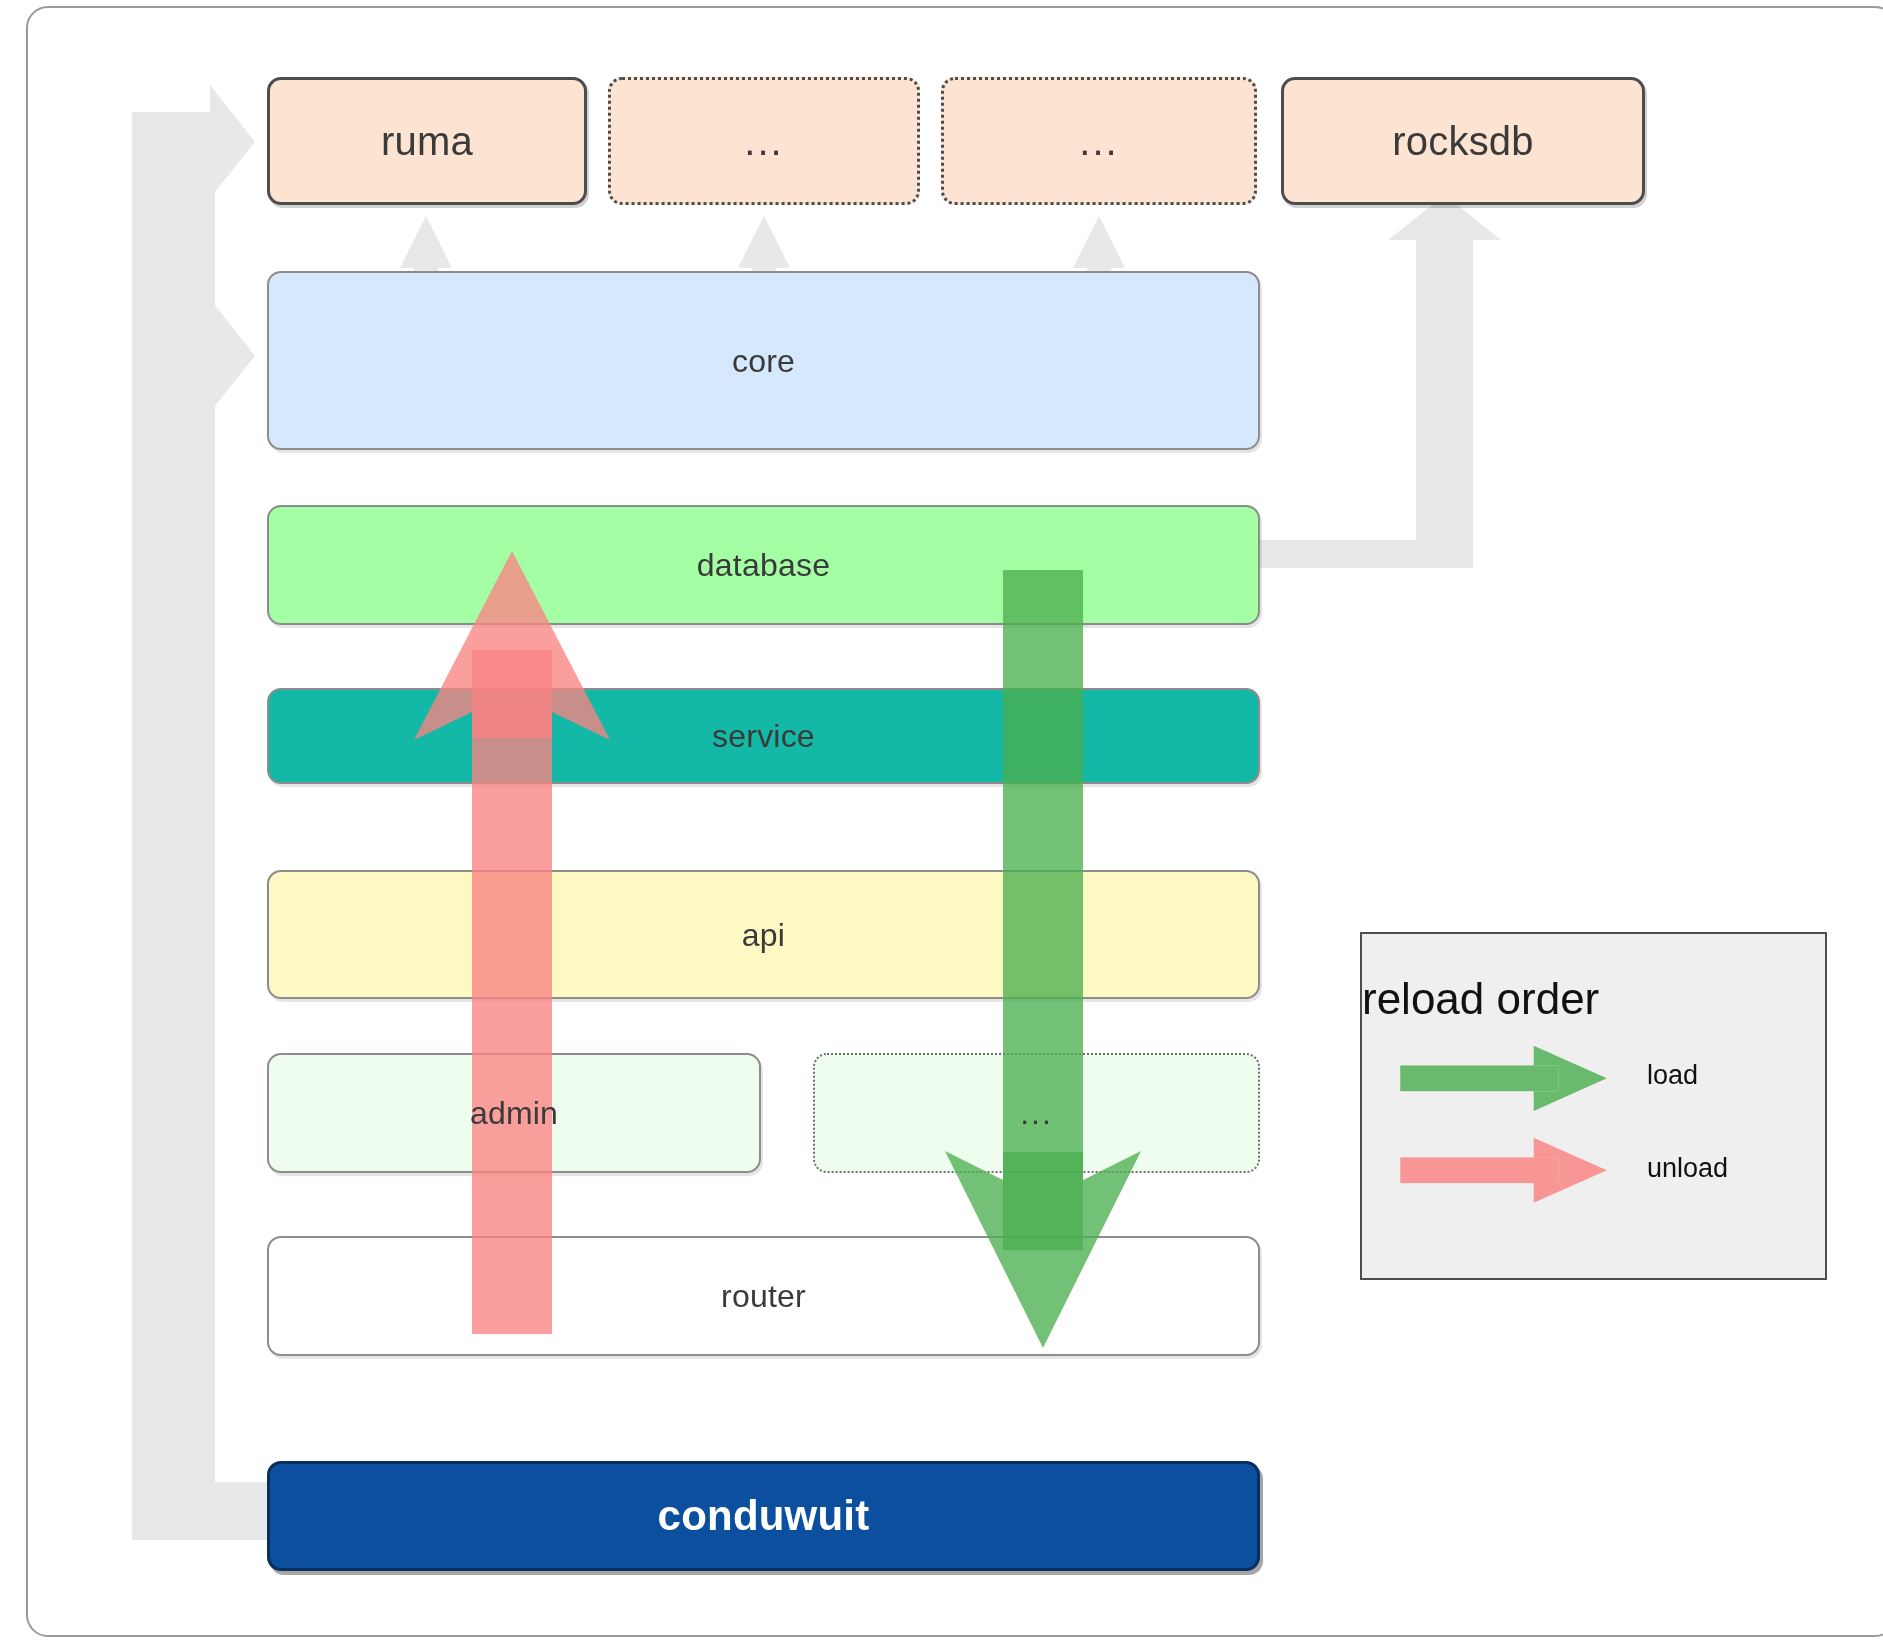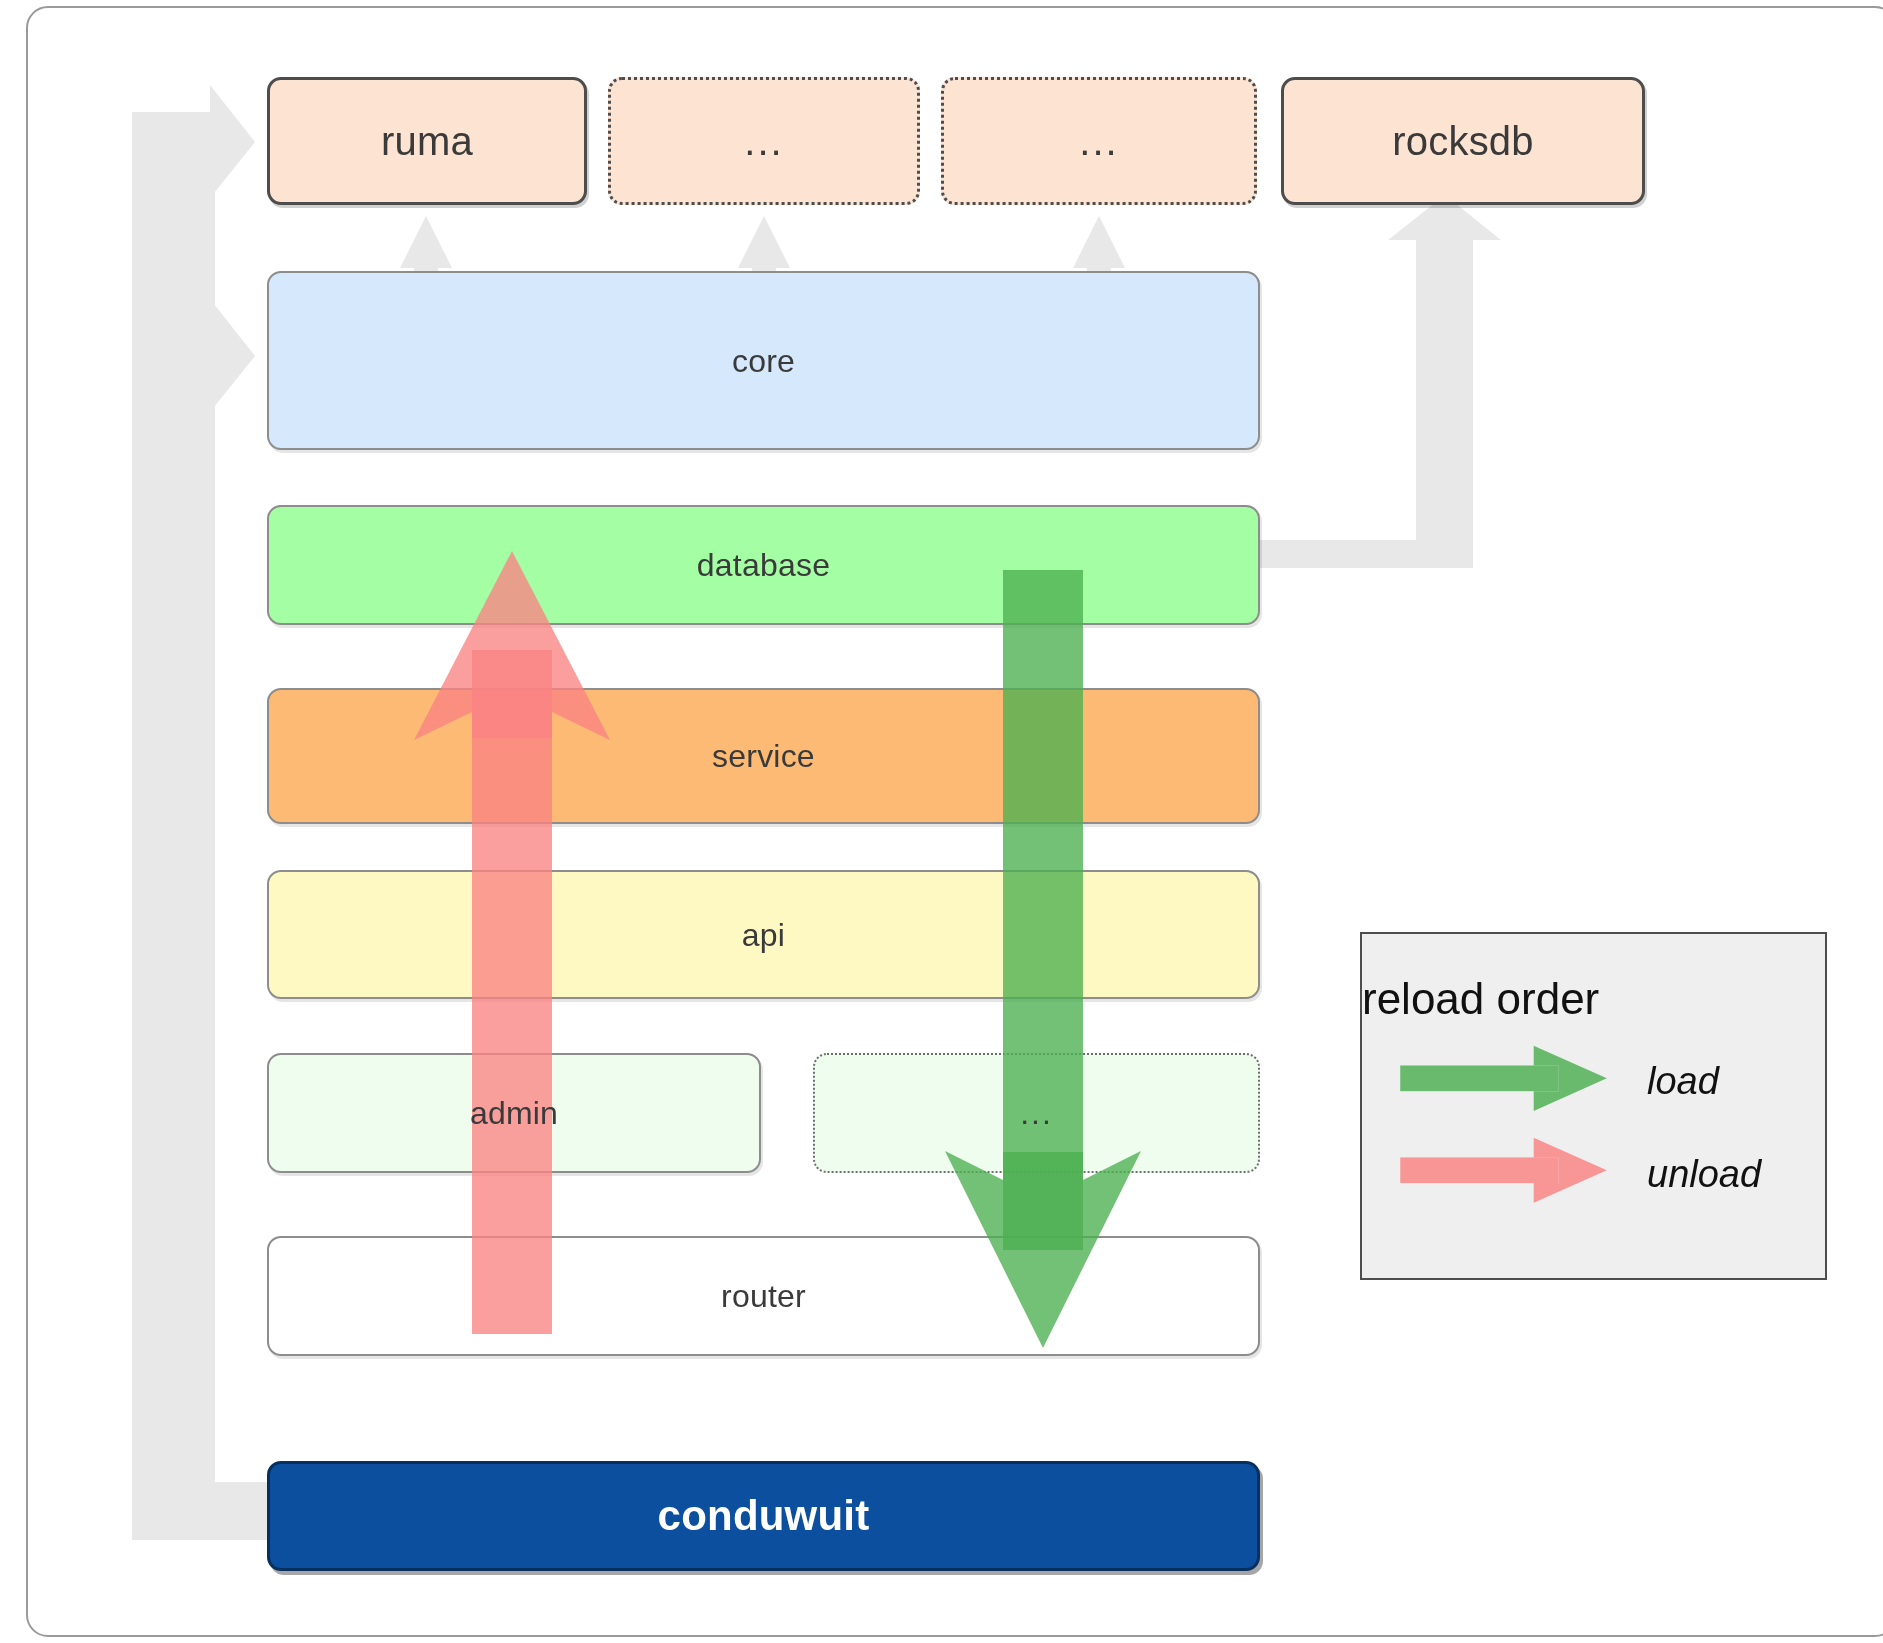--- a/index.html
+++ b/index.html
@@ -91,24 +91,23 @@
   #legend .legend-title {
     position: absolute;
     left: 0;
     top: 40px;
     width: 100%;
     font-size: 44px;
     color: #111111;
   }
   .legend-label {
     position: absolute;
-    font-size: 38px;
+    font-size: 27px;
     color: #111111;
     white-space: nowrap;
-    font-style: italic;
   }
 
   svg.overlay {
     position: absolute;
     left: 0;
     top: 0;
     width: 1883px;
     height: 1643px;
     pointer-events: none;
   }
@@ -200,21 +199,21 @@
   </div>
 
   <div class="layer crate" style="left:247px; top:271px; width:993px; height:179px; background:#d6e8fb;">
     <span class="lbl">core</span>
   </div>
 
   <div class="layer crate" style="left:247px; top:505px; width:993px; height:120px; background:#a4ffa4;">
     <span class="lbl">database</span>
   </div>
 
-  <div class="layer crate" style="left:247px; top:688px; width:993px; height:136px; background:#fdba74;">
+  <div class="layer crate" style="left:247px; top:688px; width:993px; height:96px; background:#14b8a6;">
     <span class="lbl">service</span>
   </div>
 
   <div class="layer crate" style="left:247px; top:870px; width:993px; height:129px; background:#fef9c3;">
     <span class="lbl">api</span>
   </div>
 
   <div class="layer crate" style="left:247px; top:1053px; width:494px; height:120px; background:#effdef;">
     <span class="lbl">admin</span>
   </div>

